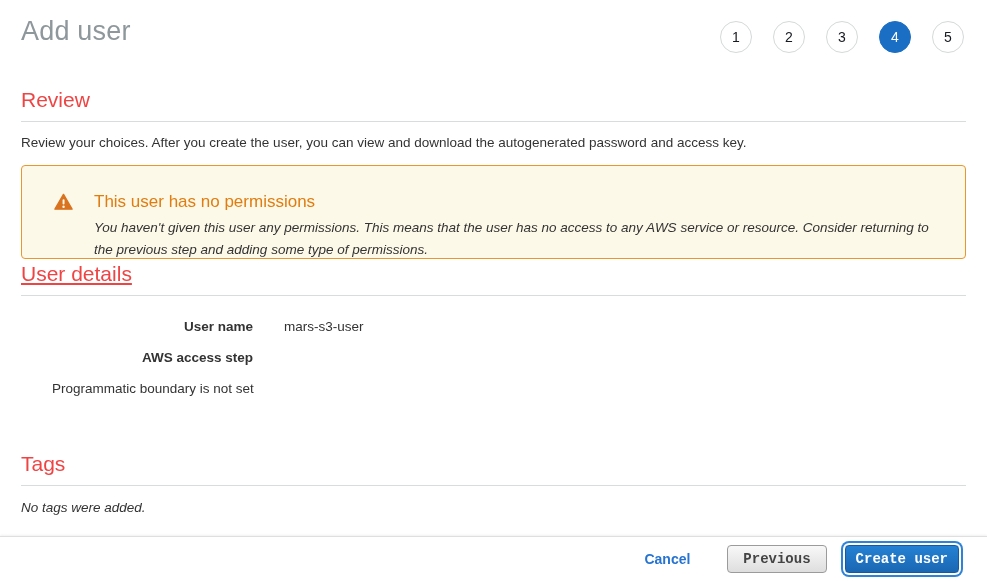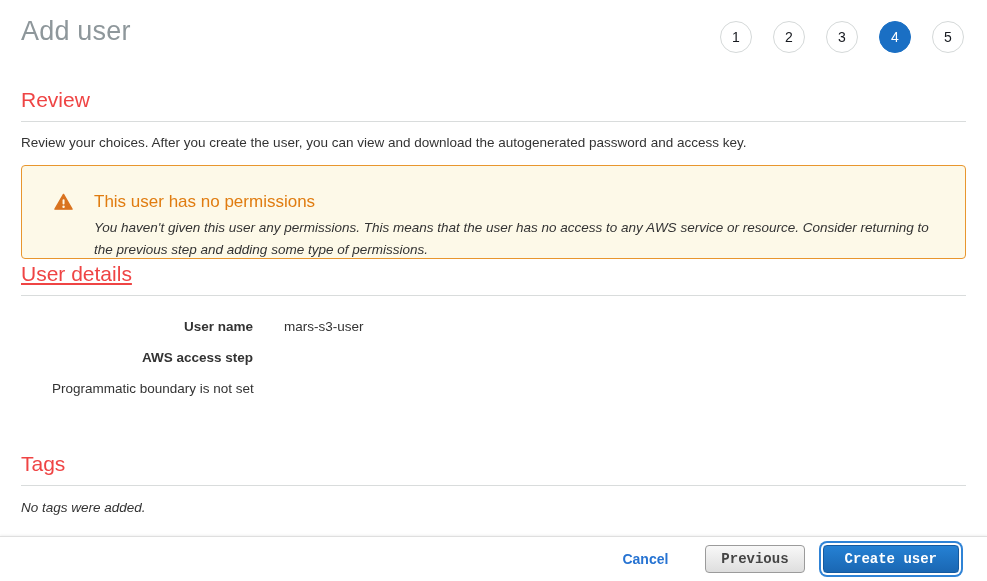--- a/index.html
+++ b/index.html
@@ -155,21 +155,21 @@
   .btn-previous {
     color: #444444;
     background: linear-gradient(#f8f8f8, #dedede);
     border: 1px solid #9b9b9b;
     margin-right: 18px;
   }
   .btn-create {
     color: #ffffff;
     background: linear-gradient(#2581d4, #1a67b3);
     border: 1px solid #155a9e;
-    padding: 5px 21px;
+    padding: 5px 10px;
     box-shadow: 0 0 0 2px #ffffff, 0 0 0 4px #2f83d6;
     margin-right: 4px;
   }
 </style>
 </head>
 <body>
 
 <div class="header">
   <div class="page-title">Add user</div>
   <div class="steps">

